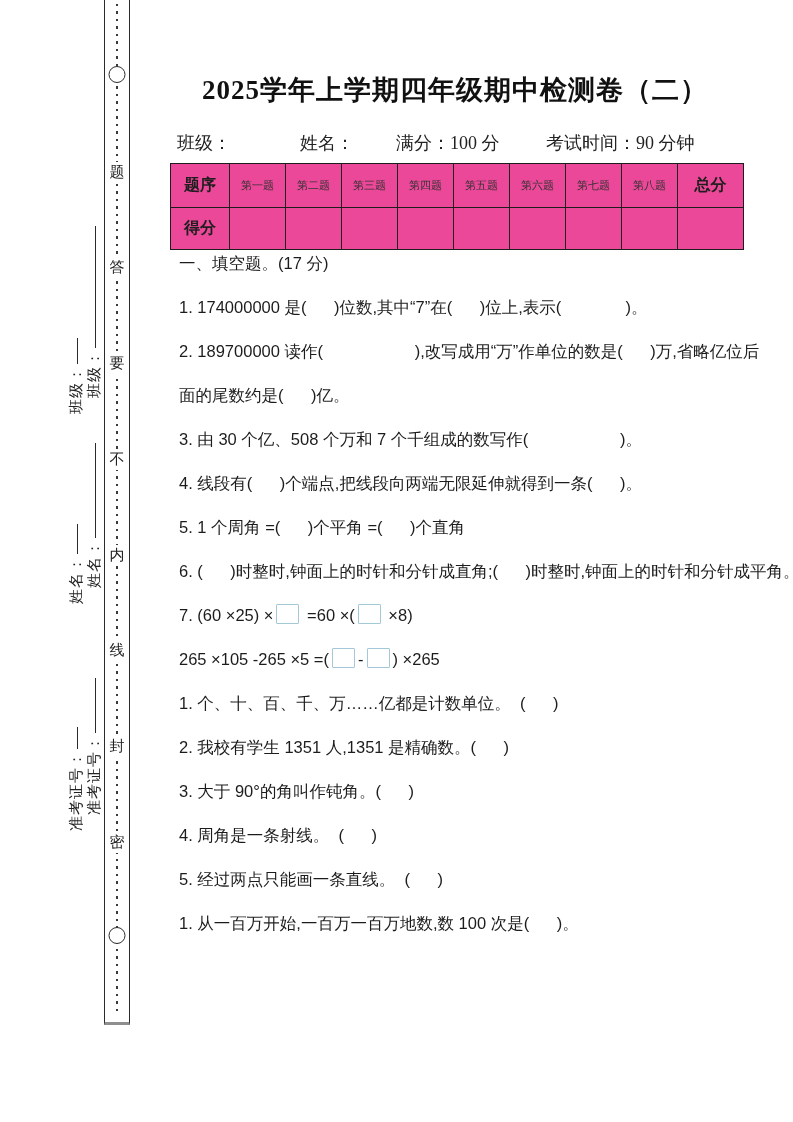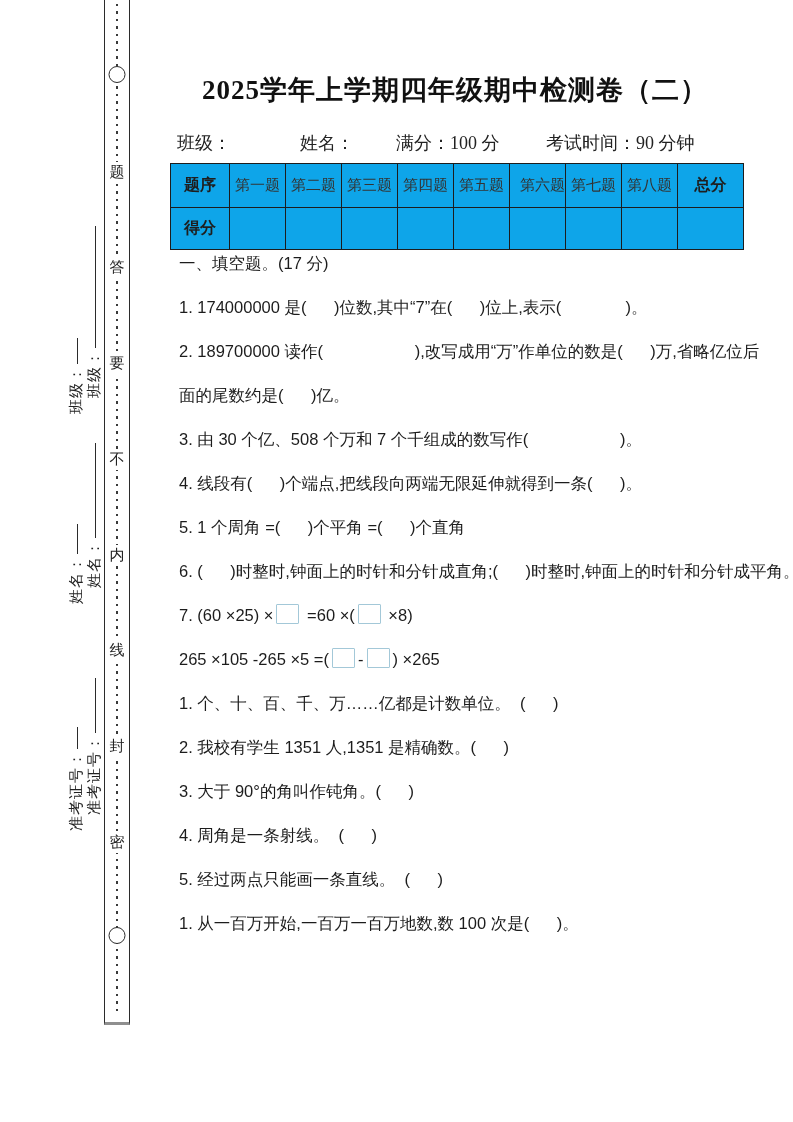--- a/index.html
+++ b/index.html
@@ -49,26 +49,26 @@
   .info-line span{position:absolute;white-space:pre;}
   .info-class{left:177px;}  .info-name{left:300px;}
   .info-score{left:396px;}  .info-time{left:546px;}
   
   table.score{
     position:absolute;left:170px;top:163px;border-collapse:collapse;
     table-layout:fixed;
   }
   table.score td{
     border:1.7px solid #1d1d1d;text-align:center;vertical-align:middle;
-    padding:0;background:#0ea5e9;
+    padding:0;background:#ec4899;
   }
   table.score tr.r1 td{height:43px;}
   table.score tr.r2 td{height:41px;}
   td.hd{font-weight:bold;font-size:16px;font-family:"Liberation Sans","DejaVu Sans",sans-serif;}
-  td.th-num{font-size:15px;color:#333;font-family:Liberation Mono, monospace;}
+  td.th-num{font-size:11px;color:#333;font-family:Liberation Mono, monospace;}
   
   .body-lines{position:absolute;left:143px;top:252px;width:636px;margin-left:36px;}
   .line{
     height:22px;line-height:22px;margin-bottom:22px;white-space:pre;
     font-size:16.5px;color:#1c1c1c;
   }
   .blank-box{
     display:inline-block;width:21px;height:18px;border:1.6px solid #a3c8d8;
     background:#fff;vertical-align:-3px;margin:0 3px;border-radius:1px;
   }
@@ -112,21 +112,21 @@
 
 <table class="score">
   <tbody>
     <tr class="r1" id="score-header-row">
         <td class="hd" style="width: 58px;">题序</td>
         <td class="th-num" style="width: 55px;">第一题</td>
         <td class="th-num" style="width: 55px;">第二题</td>
         <td class="th-num" style="width: 55px;">第三题</td>
         <td class="th-num" style="width: 55px;">第四题</td>
         <td class="th-num" style="width: 55px;">第五题</td>
-        <td class="th-num" style="width: 55px; text-align: right;">第六题</td>
+        <td class="th-num" style="width: 55px;">第六题</td>
         <td class="th-num" style="width: 55px;">第七题</td>
         <td class="th-num" style="width: 55px;">第八题</td>
         <td class="hd" style="width: 65px;">总分</td>
       </tr>
     <tr class="r2" id="score-value-row">
         <td class="hd" style="width: 58px;">得分</td>
         <td class="th-num" style="width: 55px;"></td>
         <td class="th-num" style="width: 55px;"></td>
         <td class="th-num" style="width: 55px;"></td>
         <td class="th-num" style="width: 55px;"></td>

